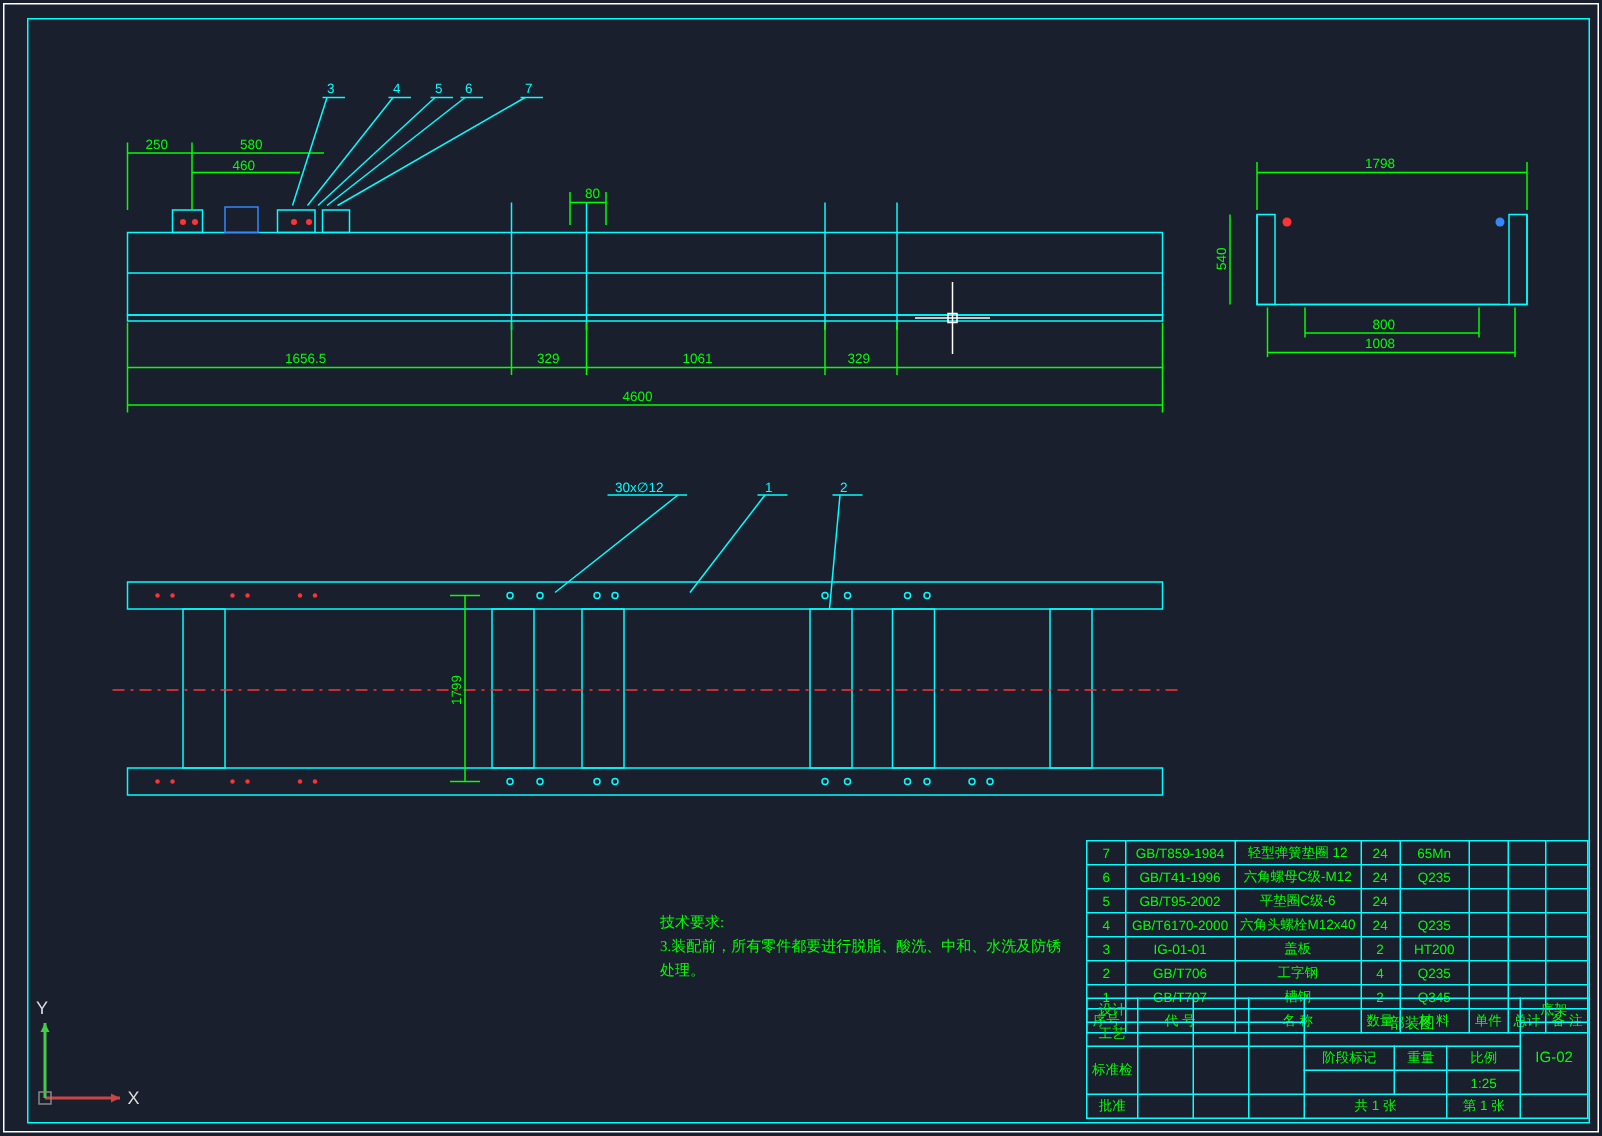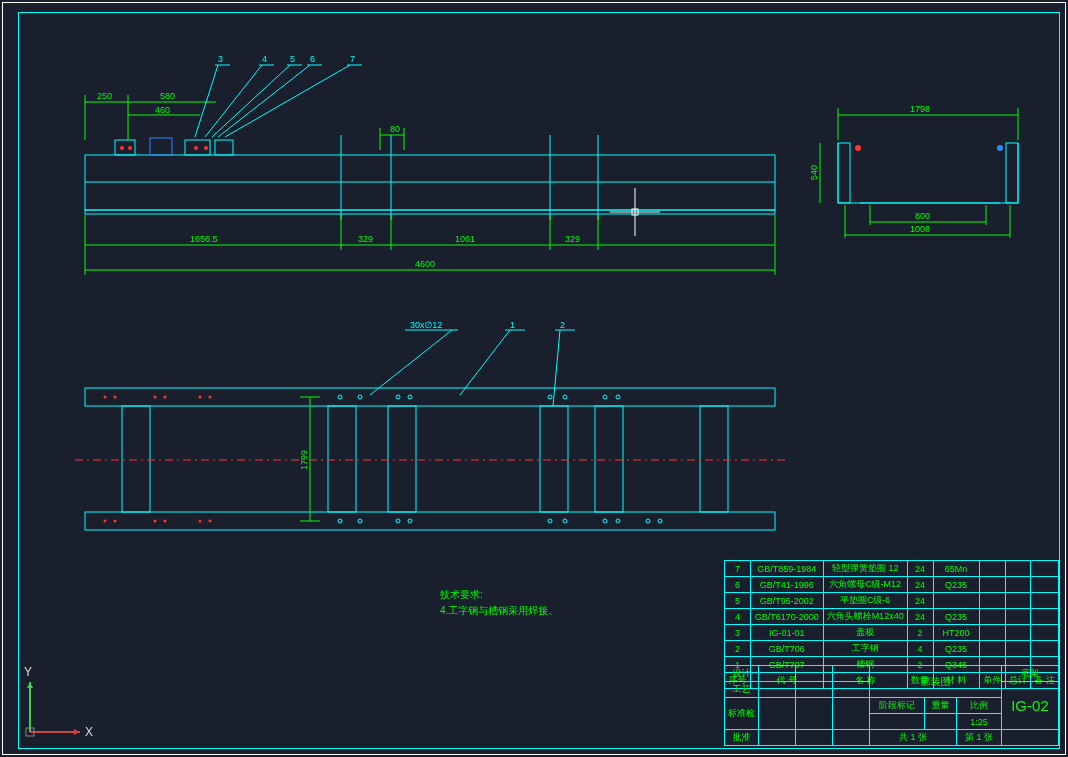--- a/index.html
+++ b/index.html
@@ -223,23 +223,23 @@
     <line x1="555" y1="330" x2="575" y2="330" class="line-cyan"></line>
   </g>
 
   <g>
     <line x1="610" y1="212" x2="660" y2="212" class="line-white"></line>
     <line x1="635" y1="188" x2="635" y2="236" class="line-white"></line>
     <rect x="632" y="209" width="6" height="6" class="line-white"></rect>
   </g>
 </svg>
 
-<div class="notes" style="left:440px; top:587px; width:270px;">
+<div class="notes" style="left:440px; top:608px; width:270px;font-family:Liberation Serif, serif;">
   <div>技术要求:</div>
-  <div>4.工字钢与槽钢采用焊接。</div>
+  <div>3.装配前，所有零件都要进行脱脂、酸洗、中和、水洗及防锈处理。</div>
 </div>
 
 <table class="table" style="right:9px; top:560px; width:335px;">
   <tbody id="parts-body">
       <tr>
         <td>7</td>
         <td>GB/T859-1984</td>
         <td>轻型弹簧垫圈 12</td>
         <td>24</td>
         <td>65Mn</td>
@@ -331,21 +331,21 @@
         <td rowspan="2" style="width:30px"></td>
       <td colspan="3" rowspan="3" style="font-size:10px">部装图</td>
       <td colspan="2" rowspan="2">底架</td>
       </tr>
   <tr></tr>
   <tr>
         <td>工艺</td>
         <td></td>
         <td></td>
         <td></td>
-      <td colspan="2" rowspan="3" style="font-size:15px">IG-02</td>
+      <td colspan="2" rowspan="3" style="font-size:10px">IG-02</td>
       </tr>
   <tr>
         <td rowspan="2">标准检</td>
         <td rowspan="2"></td>
         <td rowspan="2"></td>
         <td rowspan="2"></td>
       <td>阶段标记</td>
         <td>重量</td>
         <td>比例</td>
       </tr>

